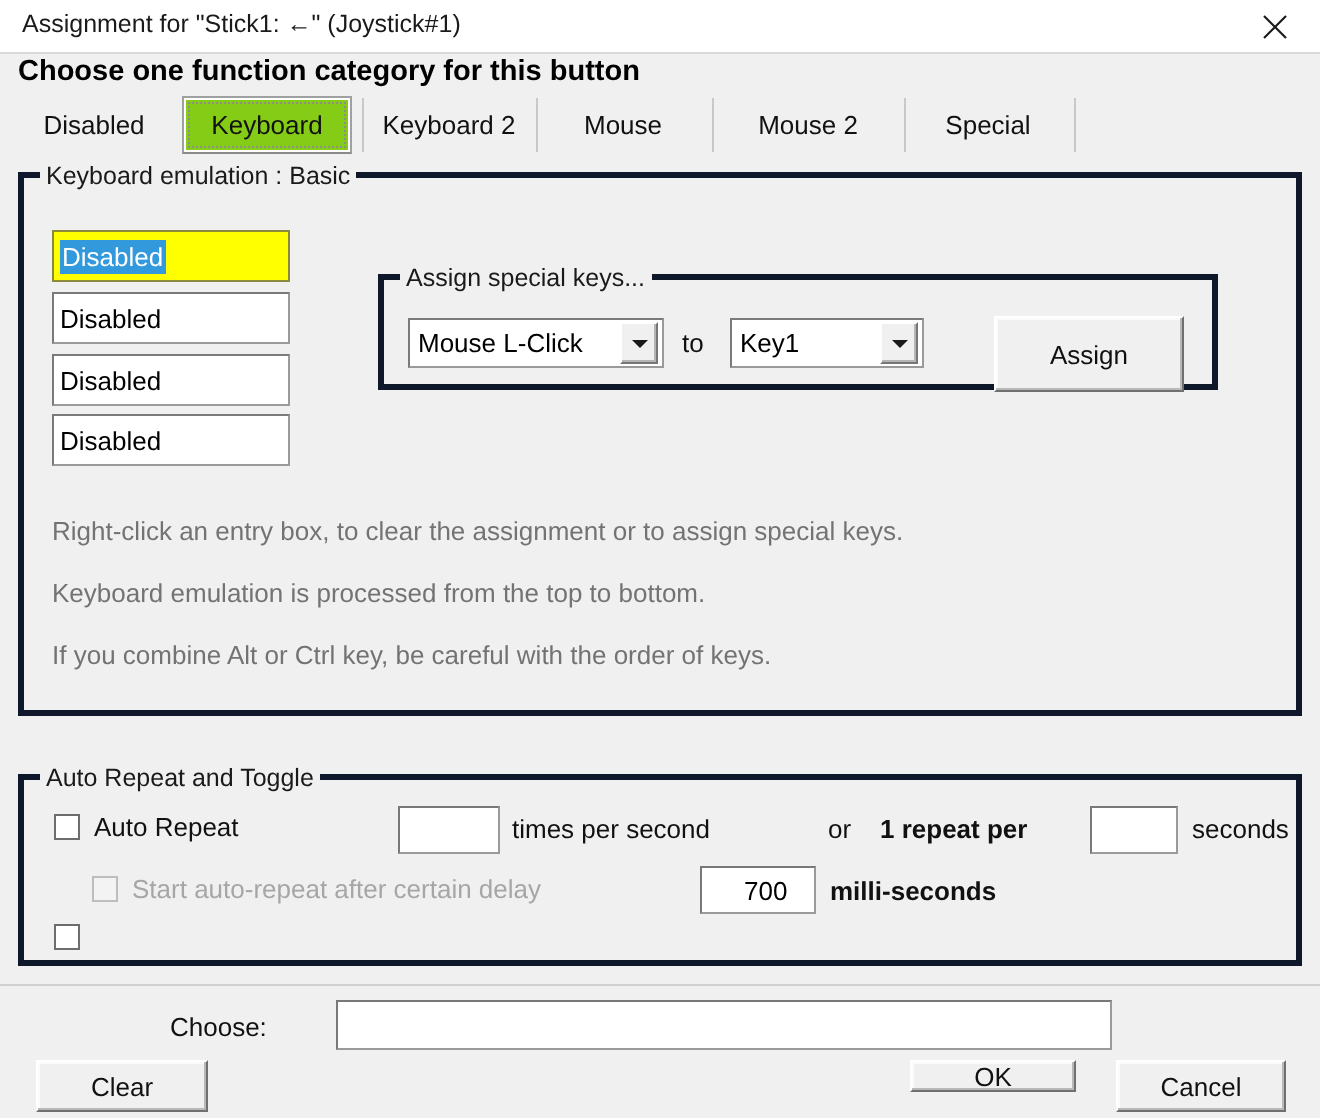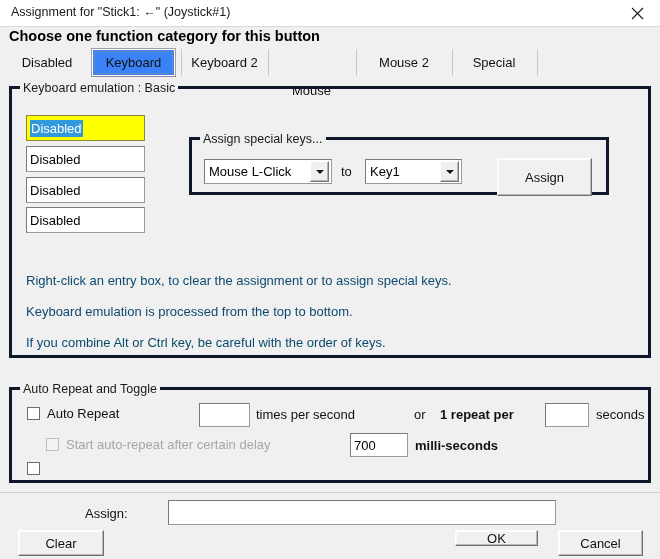--- a/index.html
+++ b/index.html
@@ -70,21 +70,21 @@
     justify-content: center;
     font-size: 13px;
     color: #111;
     box-sizing: border-box;
     white-space: nowrap;
     cursor: default;
   }
   .tab.selected {
     border: 1px solid #a0a0a0;
     border-bottom-color: #8a8a8a;
-    background: #3b82f6;
+    background: #84cc16;
     box-shadow: inset 0 0 0 1px #ffffff;
     justify-content: center;
   }
   .tab.selected .tab-focus {
     position: absolute;
     left: 2px; right: 2px; top: 2px; bottom: 2px;
     border: 1px dotted #8c8c8c;
     pointer-events: none;
   }
   .tab-sep {
@@ -198,23 +198,22 @@
     box-sizing: border-box;
     white-space: nowrap;
     cursor: default;
   }
 
   
   .info-line {
     position: absolute;
     left: 26px;
     font-size: 13px;
-    color: #0c4a6e;
-    white-space: nowrap;
-    margin-top: 15px;
+    color: #737373;
+    white-space: nowrap;
   }
 
   
   .checkrow {
     position: absolute;
     display: flex;
     align-items: center;
     cursor: default;
   }
   .checkbox {
@@ -240,21 +239,21 @@
   
   .textinput {
     position: absolute;
     background: #ffffff;
     border: 1px solid #9a9a9a;
     border-top-color: #787878;
     border-left-color: #787878;
     box-sizing: border-box;
     display: flex;
     align-items: center;
-    padding-left: 3px;
+    padding-left: 21px;
     font-size: 13px;
     color: #000;
     cursor: text;
   }
 
   .static-text {
     position: absolute;
     font-size: 13px;
     color: #111;
     white-space: nowrap;
@@ -296,21 +295,21 @@
     <span class="tab-focus"></span>
     <span>Keyboard</span>
   </div>
   <div class="tab-sep" style="left:181px;"></div>
 
   <div class="tab" style="left:183px; width:83px;">
     <span>Keyboard 2</span>
   </div>
   <div class="tab-sep" style="left:268px;"></div>
 
-  <div class="tab" style="left:270px; width:83px;margin-top:28px;">
+  <div class="tab" style="left:270px; width:83px;">
     <span>Mouse</span>
   </div>
   <div class="tab-sep" style="left:356px;"></div>
 
   <div class="tab" style="left:358px; width:92px;">
     <span>Mouse 2</span>
   </div>
   <div class="tab-sep" style="left:452px;"></div>
 
   <div class="tab" style="left:454px; width:80px;">
@@ -399,21 +398,21 @@
 </div>
 
 <div class="static-text bold" style="left:415px; top:438px;">milli-seconds</div>
 
 <div class="checkrow" style="left:27px; top:462px;">
   <span class="checkbox"></span>
 </div>
 
 <div class="hr" style="top:492px;"></div>
 
-<div class="static-text" style="left:85px; top:506px;">Assign:</div>
+<div class="static-text" style="left:85px; top:506px;">Choose:</div>
 
 <div class="textinput" style="left:168px; top:500px; width:388px; height:25px;">
   <span></span>
 </div>
 
 <div class="button" style="left:18px; top:530px; width:86px; height:26px;">
   <span>Clear</span>
 </div>
 
 <div class="button" style="left:455px; top:530px; width:83px; height:16px;">

